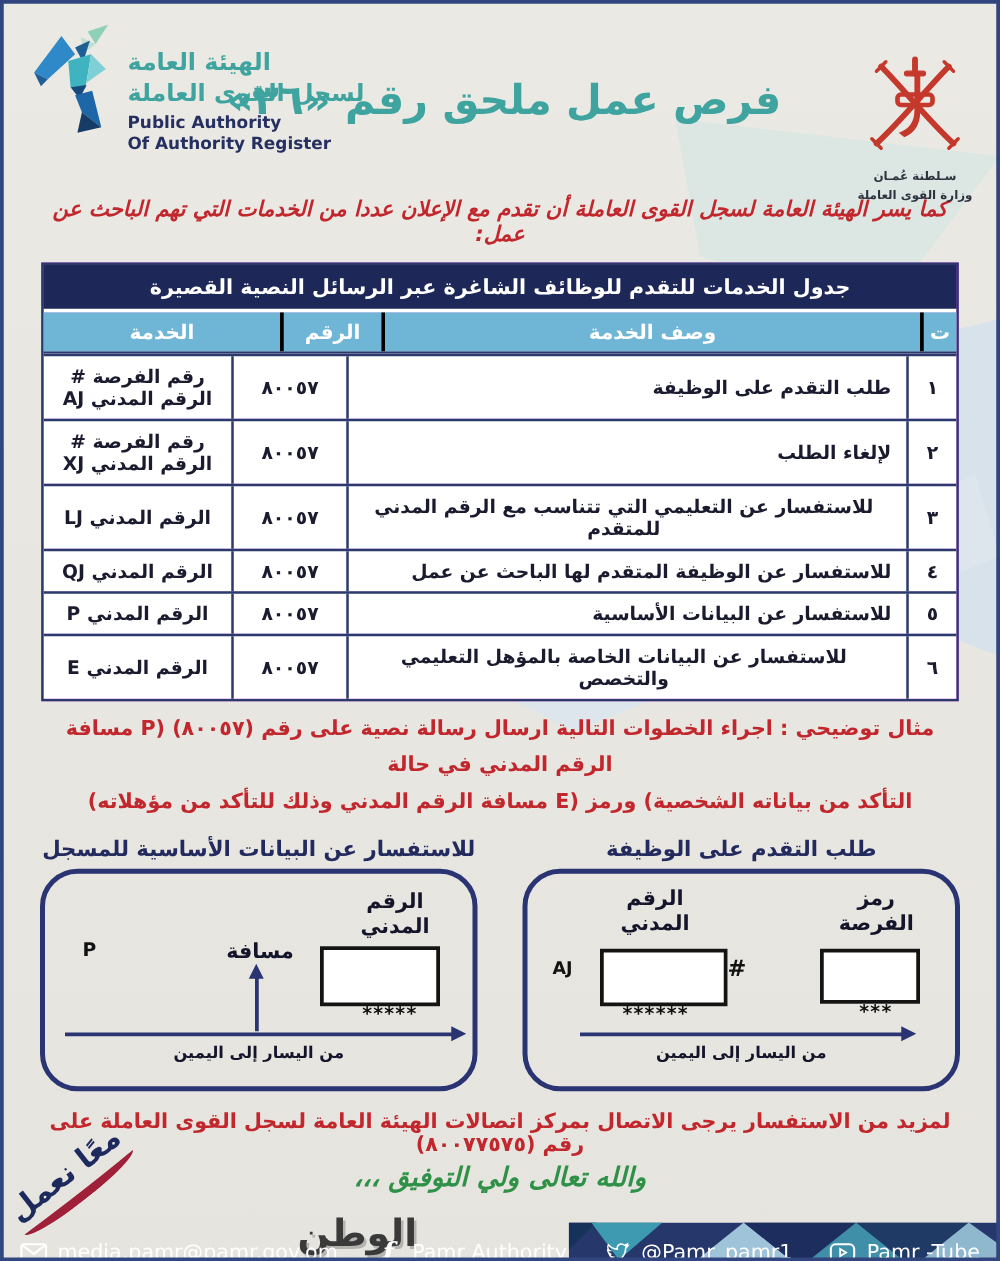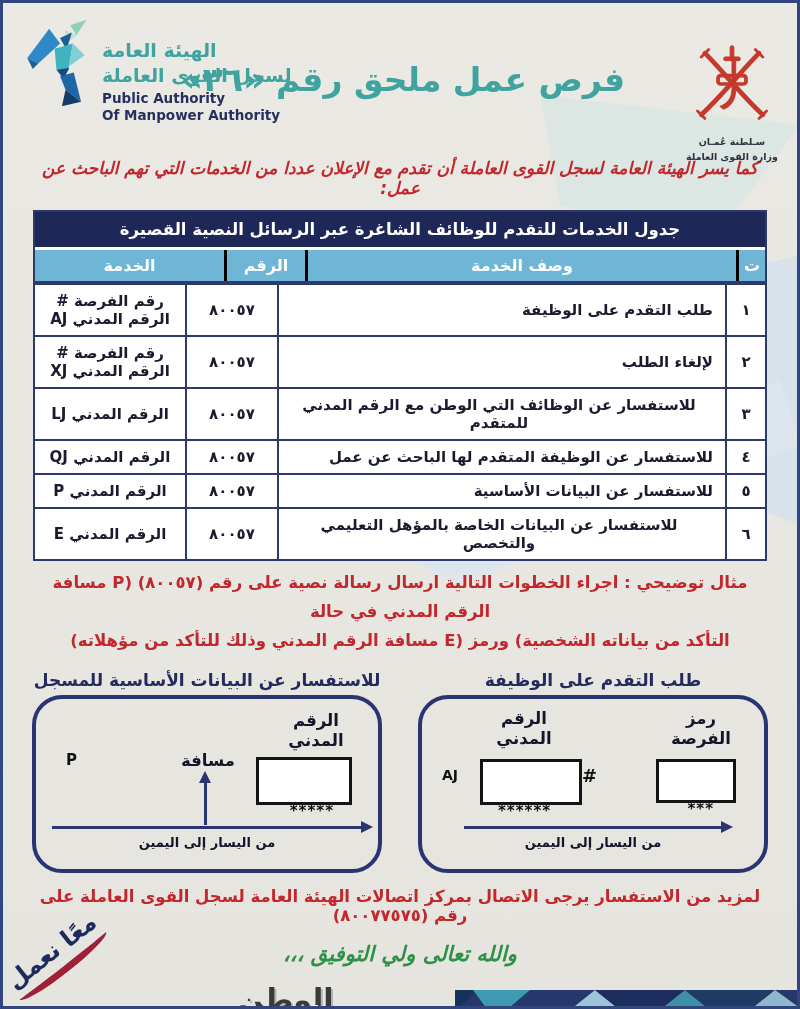--- a/index.html
+++ b/index.html
@@ -66,21 +66,21 @@
   .harrow:after{content:"";position:absolute;right:-11px;top:-5px;
     border-left:12px solid #2b3472;border-top:6px solid transparent;border-bottom:6px solid transparent;}
   .varrow{position:absolute;width:3px;background:#2b3472;}
   .varrow:after{content:"";position:absolute;top:-10px;left:-5px;
     border-bottom:12px solid #2b3472;border-left:6px solid transparent;border-right:6px solid transparent;}
   .dir-label{position:absolute;left:0;right:0;text-align:center;font-weight:bold;font-size:13px;
     color:#14142a;direction:rtl;top:136px;}
 
   
   .contact-note{margin:14px 26px 0;text-align:center;direction:rtl;color:#c1272d;font-weight:bold;font-size:16.5px;}
-  .closing{margin-top:16px;text-align:center;color:#2f9147;font-size:21px;font-weight:bold;
+  .closing{margin-top:4px;text-align:center;color:#2f9147;font-size:21px;font-weight:bold;
     font-family:"DejaVu Serif",serif;font-style:italic;direction:rtl;}
 
   
   .bottom{position:relative;height:64px;margin-top:2px;}
   .together{position:absolute;left:12px;top:2px;transform:rotate(-38deg);transform-origin:left center;width:110px;}
   .together-text{color:#1d2a5e;font-size:24px;font-weight:bold;direction:rtl;display:block;text-align:center;}
   .together-swoosh{height:9px;border-bottom:7px solid #a0203a;border-radius:50%;margin-top:-4px;}
   .watan{position:absolute;left:238px;top:14px;font-size:30px;font-weight:bold;color:#3a3a3a;
     direction:rtl;letter-spacing:1px;text-shadow:2px 2px 0 rgba(120,120,120,.45);}
   .strip{position:absolute;right:0;bottom:-2px;width:345px;height:44px;}
@@ -119,21 +119,21 @@
       <polygon points="44,64 59,60 67,92 50,79" fill="#1d66a8"></polygon>
       <polygon points="50,79 67,92 46,97" fill="#143c66"></polygon>
     </svg>
     <div class="logo-text">
       <div class="logo-ar">
         <div>الهيئة العامة</div>
         <div>لسجل القوى العاملة</div>
       </div>
       <div class="logo-en">
         <div>Public Authority</div>
-        <div>Of Manpower Authority</div>
+        <div>Of Authority Register</div>
       </div>
     </div>
 
     <div class="main-title">فرص عمل ملحق رقم «٣٦»</div>
 
     <div class="emblem">
       <svg width="84" height="88" viewBox="0 0 90 94">
         <g stroke="#c5392d" fill="none" stroke-width="5" stroke-linecap="round">
           <path d="M12,80 C32,62 56,32 74,14"></path>
           <path d="M78,80 C58,62 34,32 16,14"></path>
@@ -176,21 +176,21 @@
       <div class="cell c-svc">رقم الفرصة #  الرقم المدني AJ</div>
     </div>
     <div class="t-row">
       <div class="cell c-no">٢</div>
       <div class="cell c-desc">لإلغاء الطلب</div>
       <div class="cell c-num">٨٠٠٥٧</div>
       <div class="cell c-svc">رقم الفرصة # الرقم المدني XJ</div>
     </div>
     <div class="t-row">
       <div class="cell c-no">٣</div>
-      <div class="cell c-desc">للاستفسار عن الوظائف التي الوطن مع الرقم المدني للمتقدم</div>
+      <div class="cell c-desc">للاستفسار عن التعليمي التي تتناسب مع الرقم المدني للمتقدم</div>
       <div class="cell c-num">٨٠٠٥٧</div>
       <div class="cell c-svc">الرقم المدني LJ</div>
     </div>
     <div class="t-row">
       <div class="cell c-no">٤</div>
       <div class="cell c-desc">للاستفسار عن الوظيفة المتقدم لها الباحث عن عمل</div>
       <div class="cell c-num">٨٠٠٥٧</div>
       <div class="cell c-svc">الرقم المدني QJ</div>
     </div>
     <div class="t-row">

